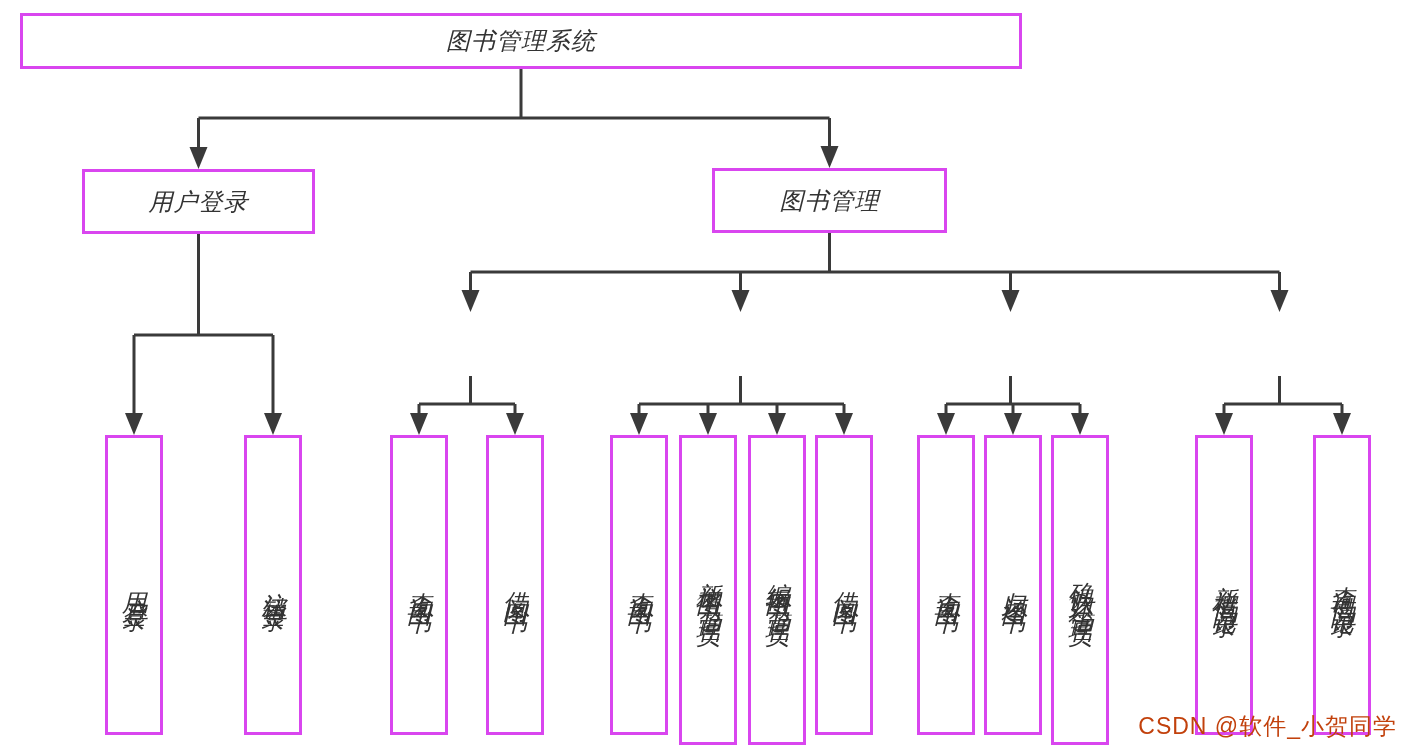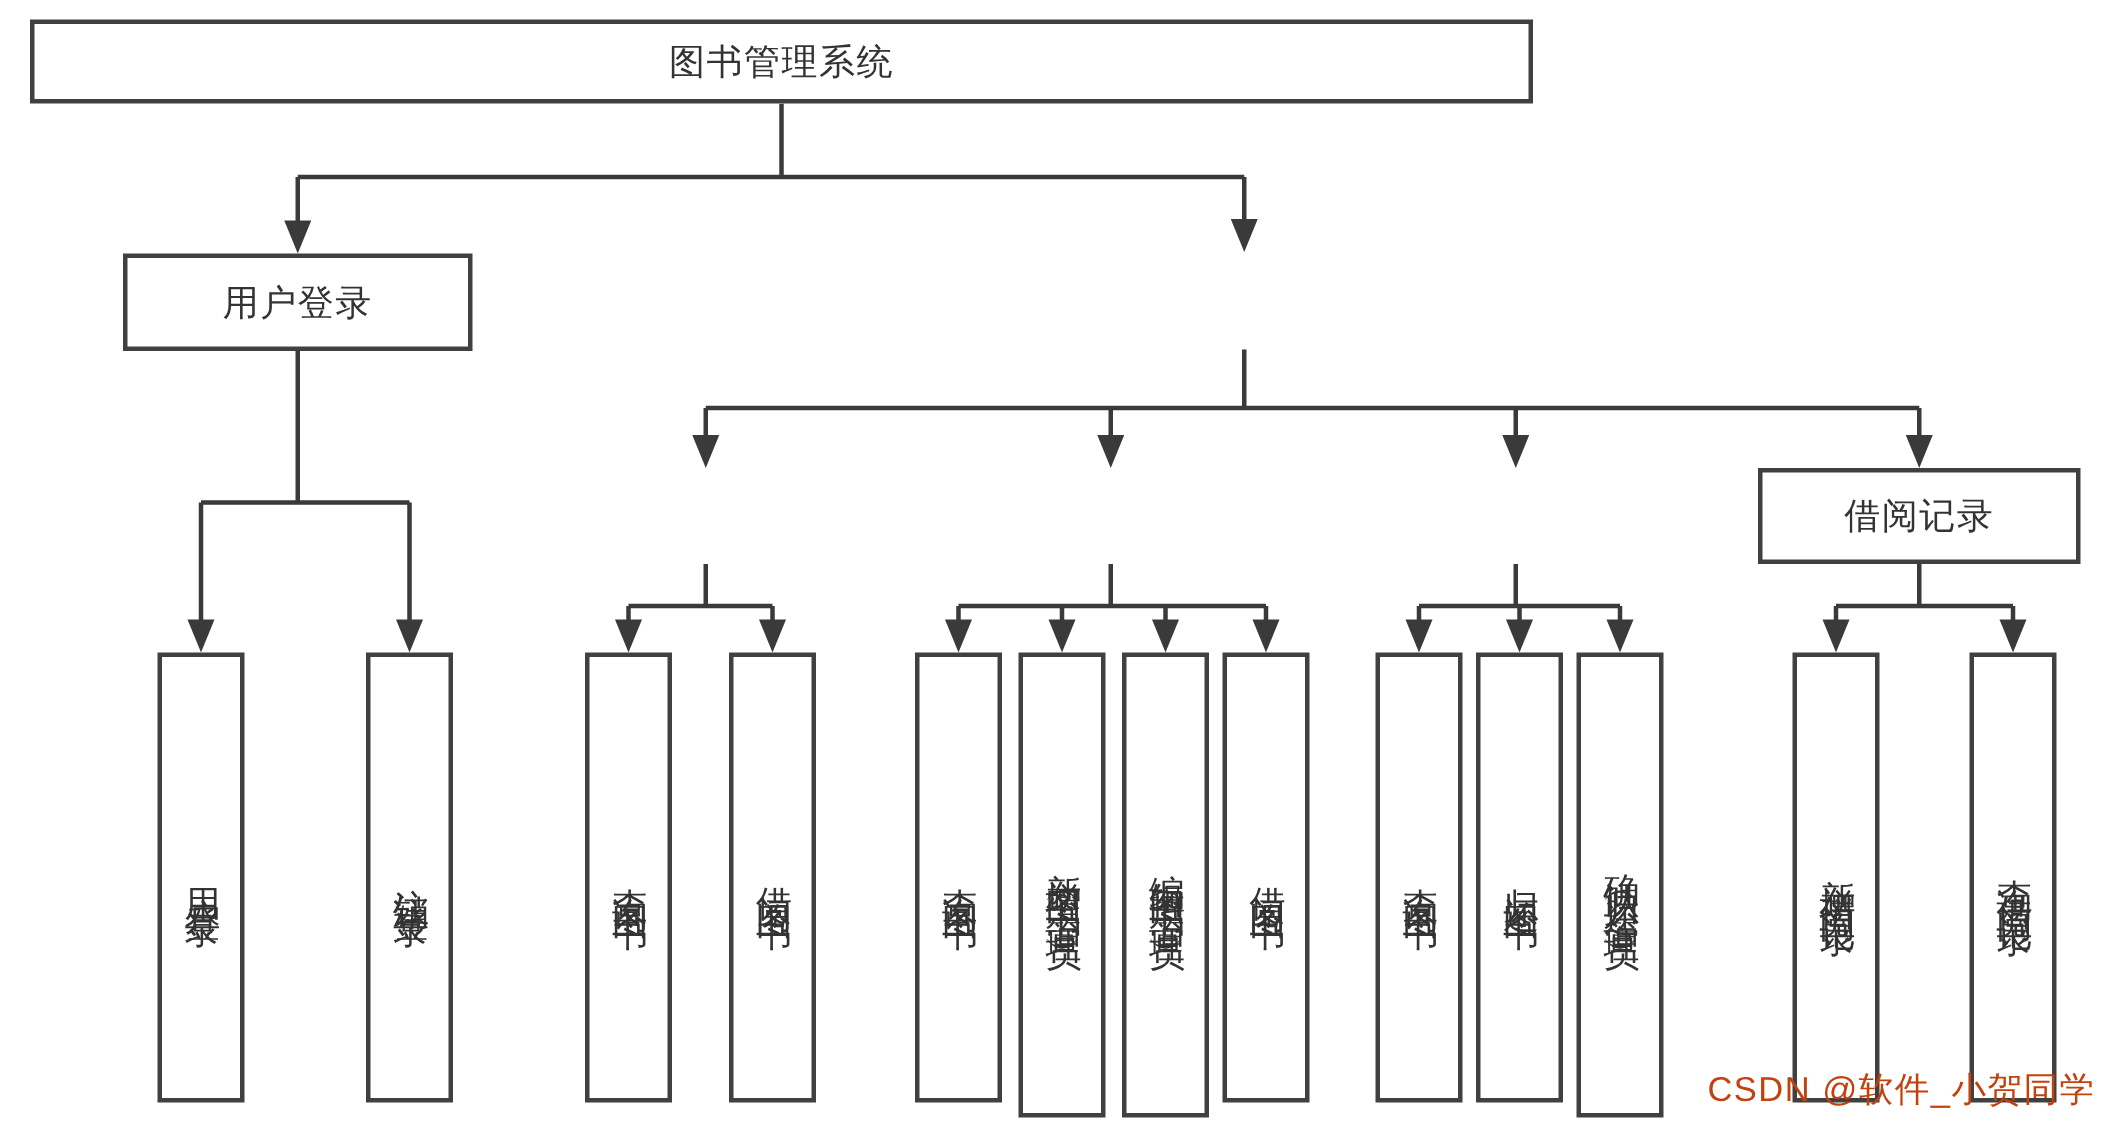--- a/index.html
+++ b/index.html
@@ -18,29 +18,30 @@
   .connectors {
     position: absolute;
     left: 0;
     top: 0;
     z-index: 1;
   }
   .node {
     position: absolute;
     box-sizing: border-box;
     background: #ffffff;
-    border: 3px solid #404040;
+    border: 3px solid #d946ef;
     display: flex;
     align-items: center;
     justify-content: center;
     color: #333333;
     font-size: 24px;
     letter-spacing: 1px;
     z-index: 2;
     text-align: center;
+    font-style: italic;
   }
   .leaf {
     writing-mode: vertical-rl;
     text-orientation: mixed;
     letter-spacing: 6px;
     line-height: 1;
     font-size: 24px;
   }
   .watermark {
     position: absolute;
@@ -94,22 +95,22 @@
       <polygon points="1004,413 1022,413 1013,435"></polygon>
       <polygon points="1071,413 1089,413 1080,435"></polygon>
       <polygon points="1215,413 1233,413 1224,435"></polygon>
       <polygon points="1333,413 1351,413 1342,435"></polygon>
     </g>
   </svg>
 
   <div class="node" style="left:20px; top:13px; width:1002px; height:56px;">图书管理系统</div>
 
   <div class="node" style="left:82px; top:169px; width:233px; height:65px;">用户登录</div>
+  <div class="node" style="left:712px; top:168px; width:235px; height:65px;">图书管理</div>
 
-  <div class="node" style="left:1172px; top:312px; width:215px; height:64px;">借阅记录</div>
 
   <div class="node leaf" style="left:105px; top:435px; width:58px; height:300px;">用户登录</div>
   <div class="node leaf" style="left:244px; top:435px; width:58px; height:300px;">注销登录</div>
 
   <div class="node leaf" style="left:390px; top:435px; width:58px; height:300px;">查询图书</div>
   <div class="node leaf" style="left:486px; top:435px; width:58px; height:300px;">借阅图书</div>
 
   <div class="node leaf" style="left:610px; top:435px; width:58px; height:300px;">查询图书</div>
   <div class="node leaf" style="left:679px; top:435px; width:58px; height:310px;">新增图书（管理员）</div>
   <div class="node leaf" style="left:748px; top:435px; width:58px; height:310px;">编辑图书（管理员）</div>

